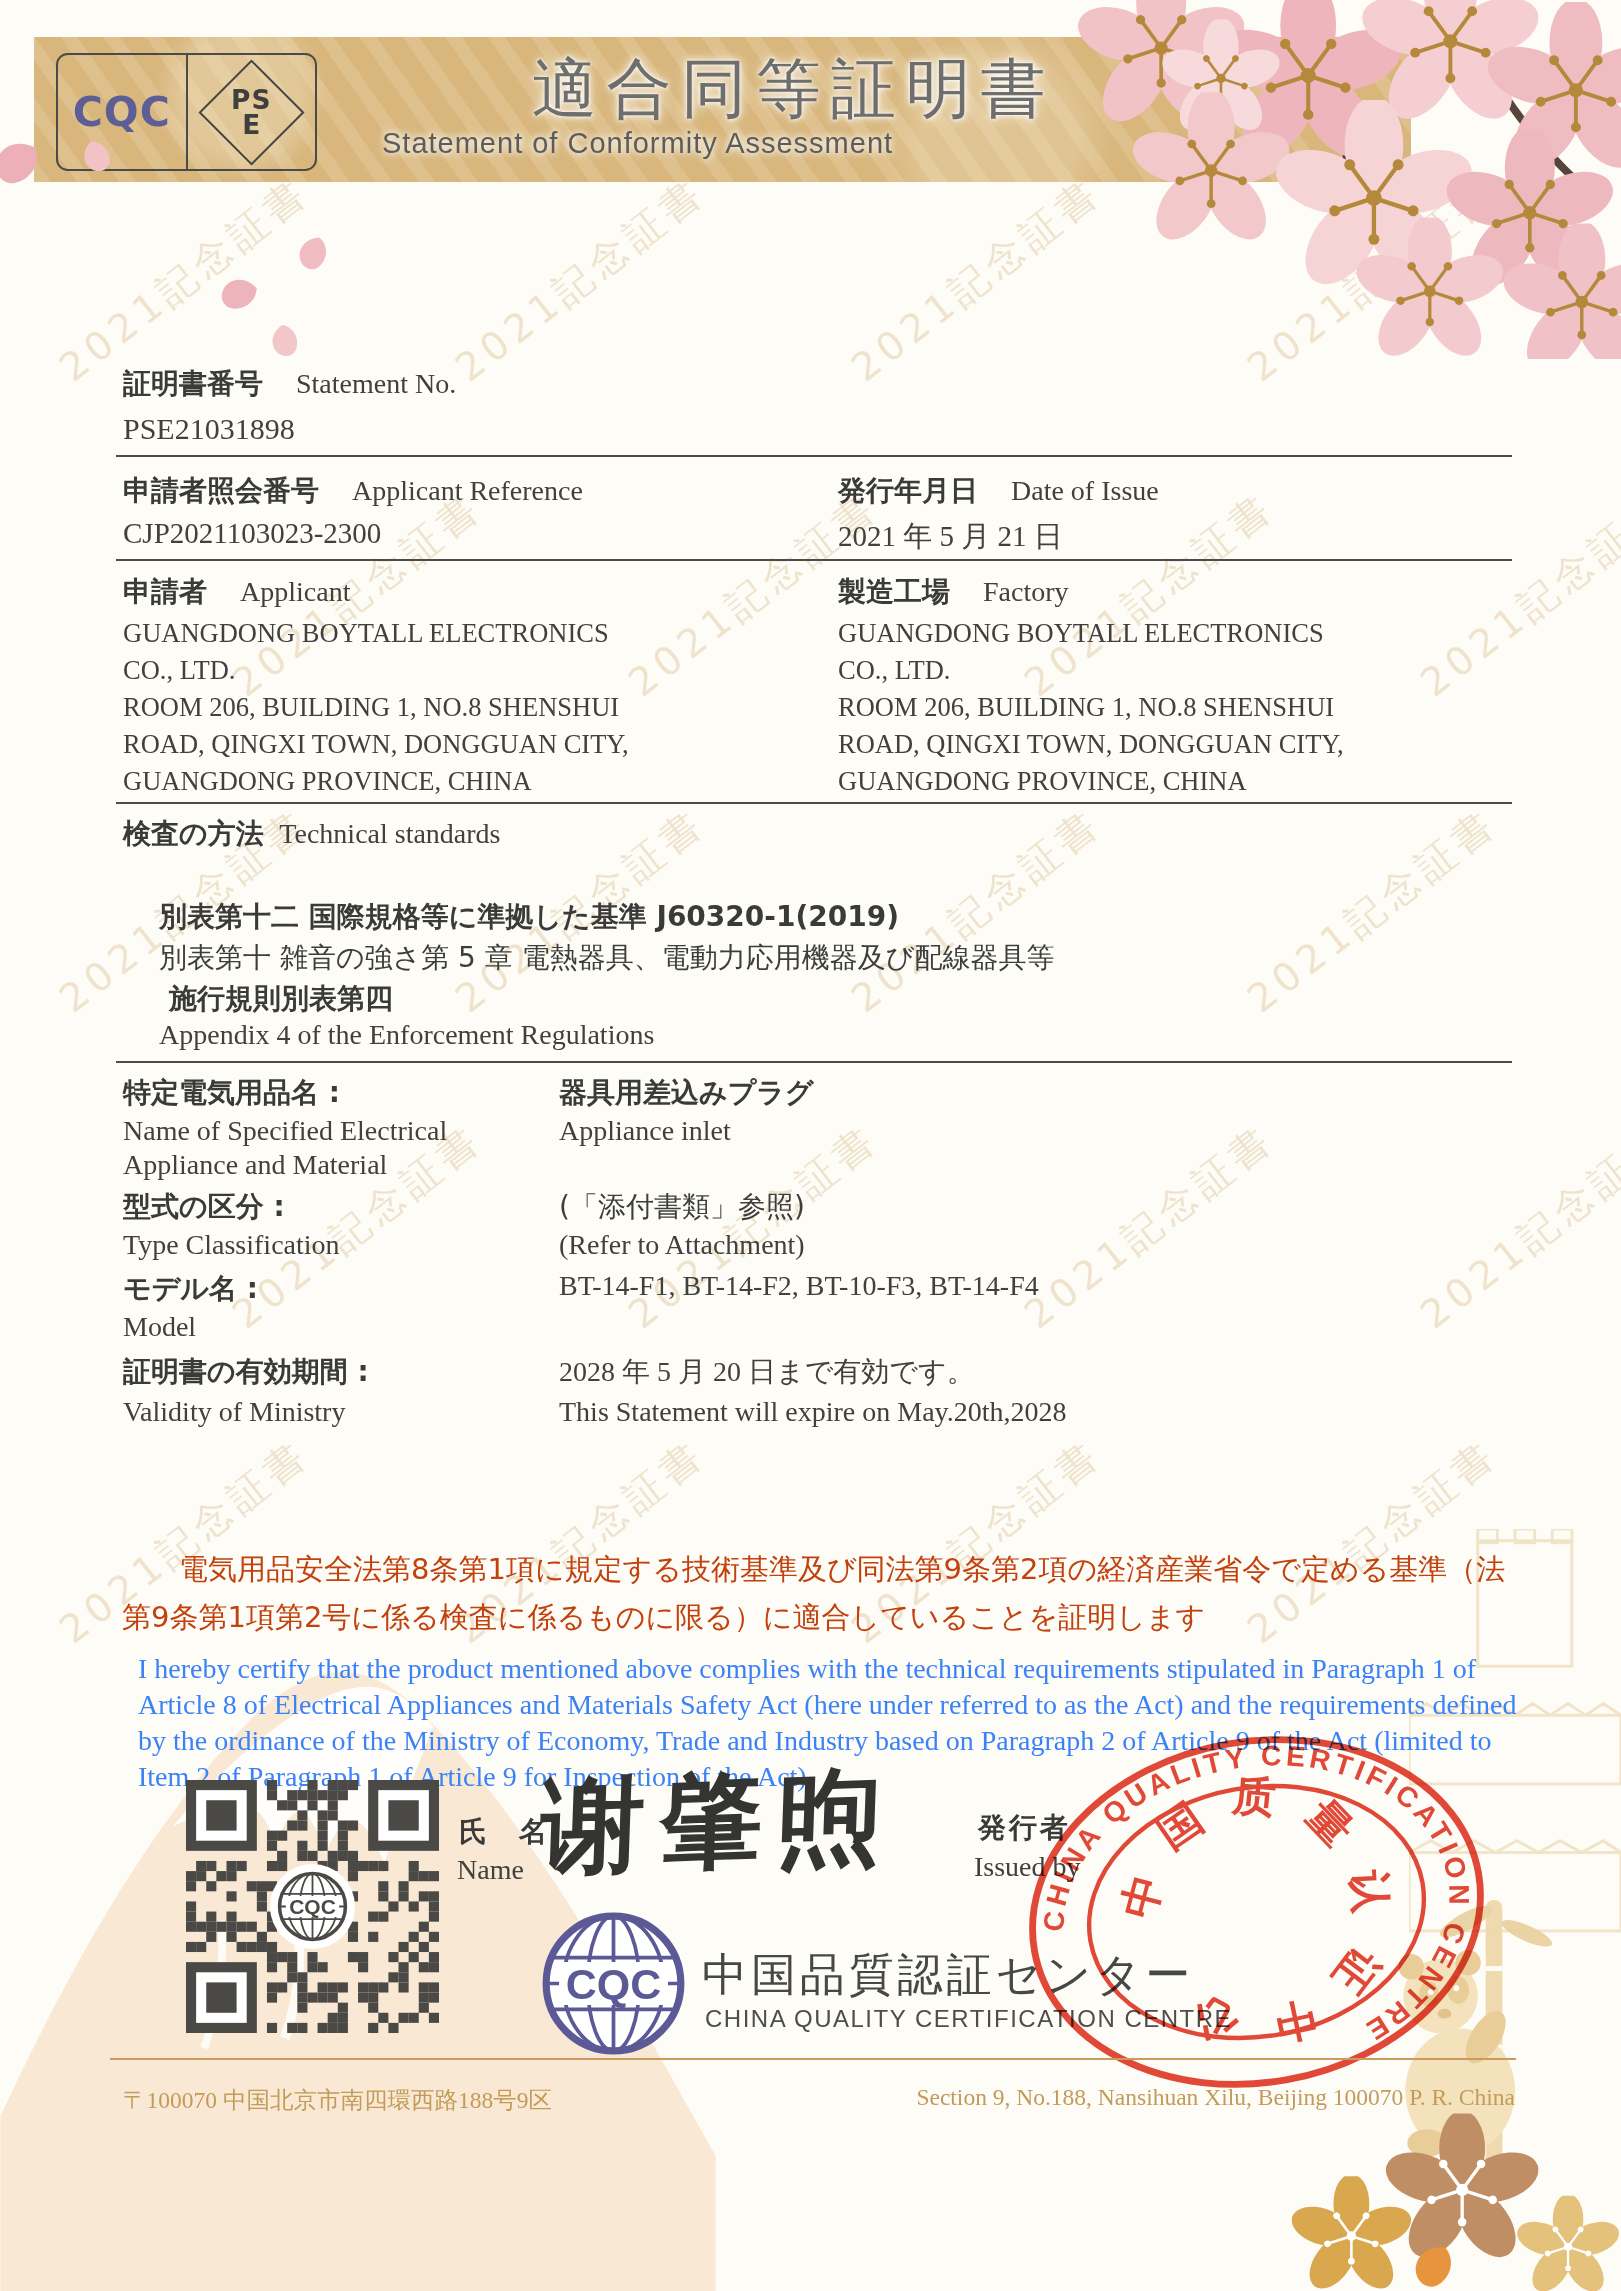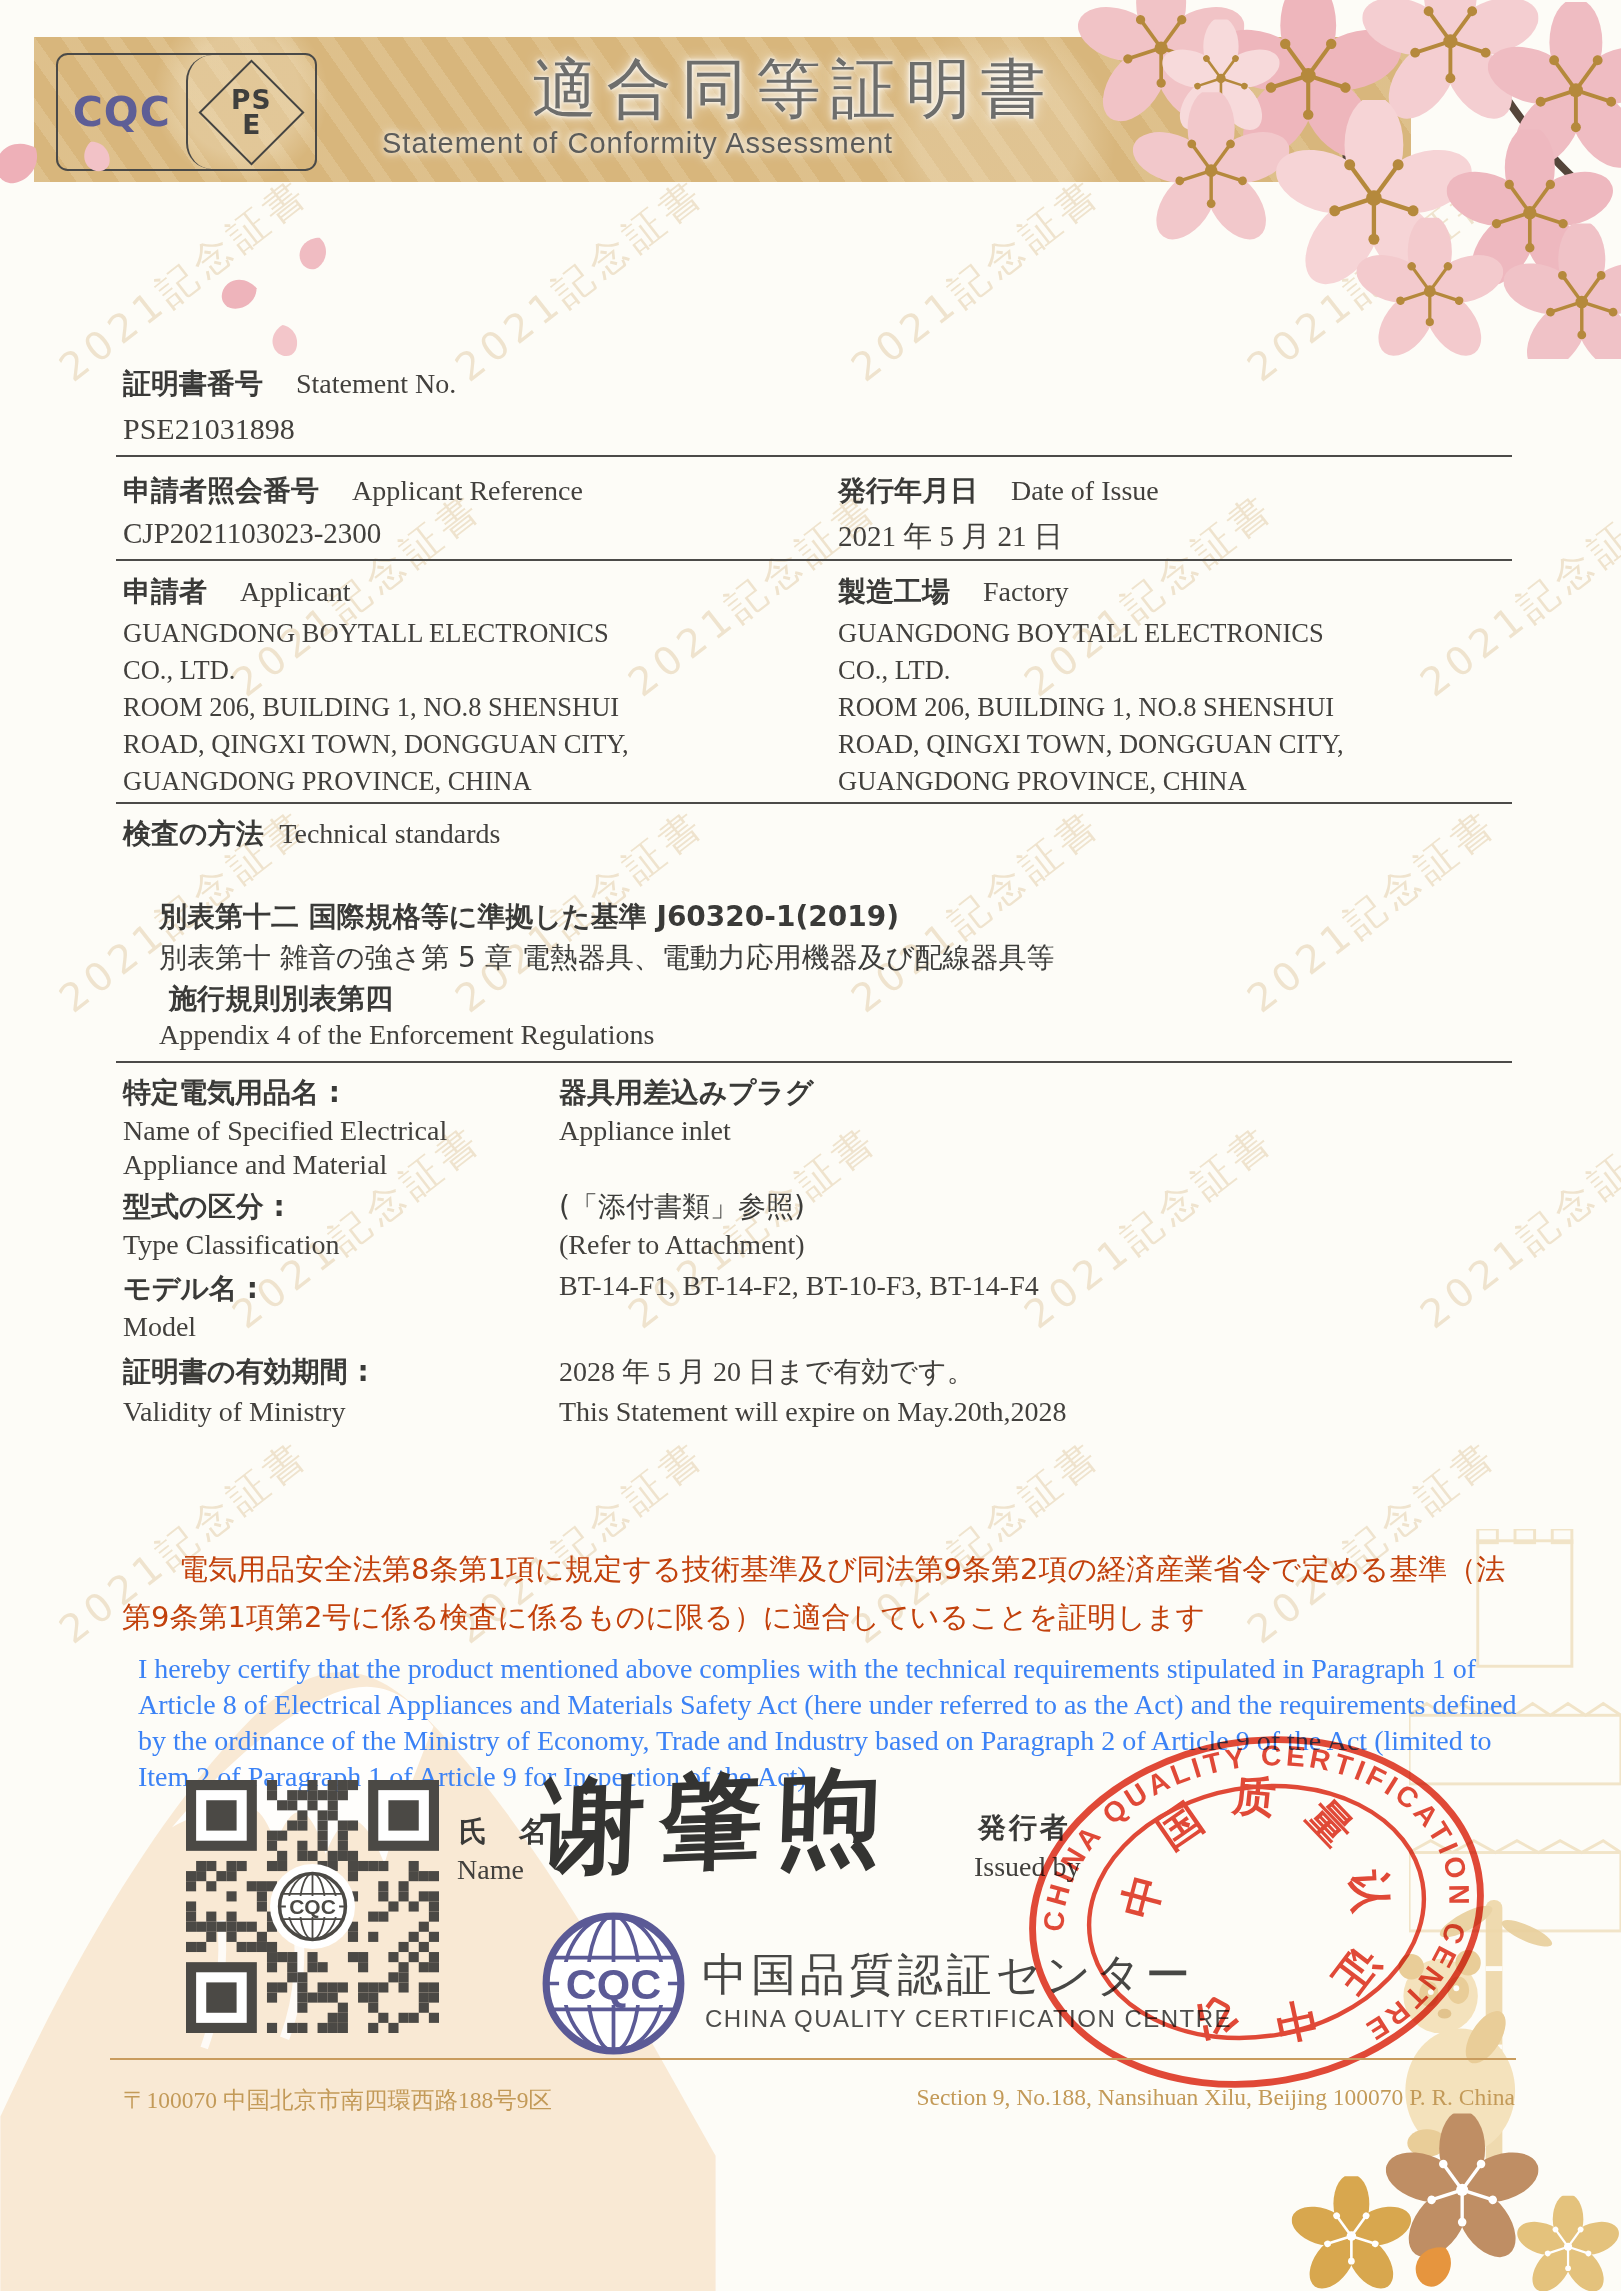--- a/index.html
+++ b/index.html
@@ -16,21 +16,21 @@
   .addr div{line-height:37px;font-size:26.5px;}
   .wm{position:absolute;font-family:"DejaVu Sans",sans-serif;font-size:39px;letter-spacing:5.9px;
       color:#d9bd8c;opacity:.38;transform:rotate(-38deg);white-space:nowrap;pointer-events:none;}
   .band{position:absolute;left:34px;top:37px;width:1377px;height:145px;background:#d8b67c;
         background-image:repeating-linear-gradient(55deg,rgba(255,246,222,.16) 0 13.7px,rgba(255,255,255,0) 13.7px 35px),
         radial-gradient(circle at 15% 40%,rgba(255,250,235,.25) 0 59px,rgba(255,255,255,0) 88px),
         radial-gradient(circle at 70% 70%,rgba(255,250,235,.2) 0 78px,rgba(255,255,255,0) 118px);}
   .logo-box{position:absolute;left:56px;top:53px;width:257px;height:114px;border:2.9px solid #4a4a48;
             border-radius:11.8px;background:transparent;display:flex;}
   .logo-cell{flex:1;position:relative;display:flex;align-items:center;justify-content:center;}
-  .logo-cell + .logo-cell{border-left:2.9px solid #4a4a48;border-radius:26px;}
+  .logo-cell + .logo-cell{border-left:2.9px solid #4a4a48;}
   .cqc-word{font-family:"DejaVu Sans",sans-serif;font-weight:bold;font-size:41px;color:#5e5e96;letter-spacing:1px;}
   .pse-diamond{width:71px;height:71px;border:2.9px solid #444442;transform:rotate(45deg);}
   .pse-letters{position:absolute;text-align:center;font-family:"DejaVu Sans",sans-serif;font-weight:bold;color:#3f3f3d;line-height:25.5px;}
   .pse-letters .t{font-size:26.5px;letter-spacing:1px;}
   .pse-letters .b{font-size:26.5px;}
   .title-jp{position:absolute;left:382px;top:45px;width:823px;text-align:center;font-size:65px;letter-spacing:9.8px;
             color:#6e6e6c;font-family:"Liberation Serif",serif;
             text-shadow:0 0 6.9px rgba(255,255,255,.95),0 0 13.7px rgba(255,255,255,.9),0 0 2.9px rgba(255,255,255,.9);}
   .title-en{position:absolute;left:382px;top:127px;width:823px;text-align:left;font-size:29px;letter-spacing:1px;
             color:#5c5c5a;font-family:"Liberation Sans",sans-serif;

